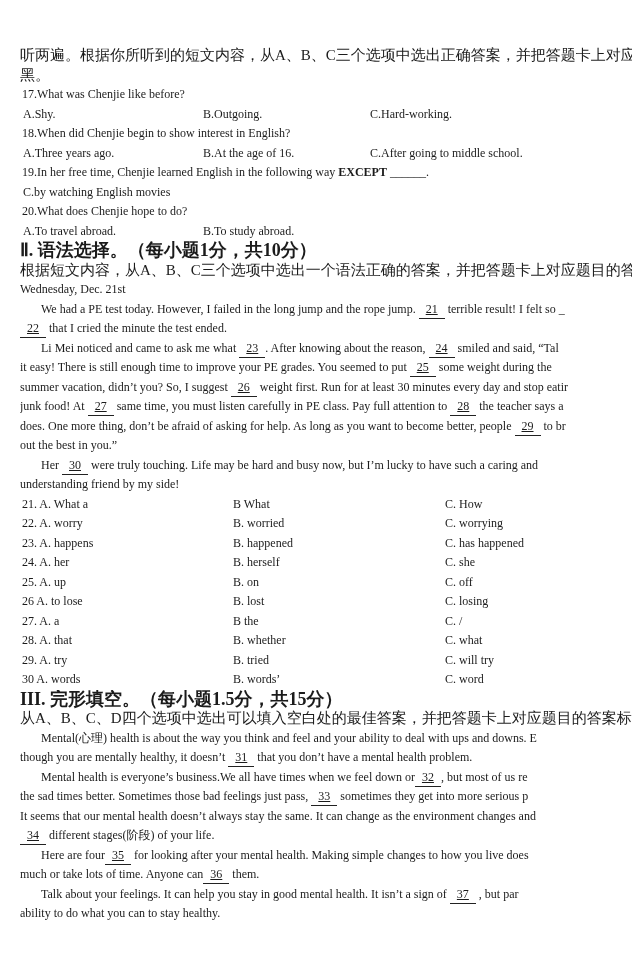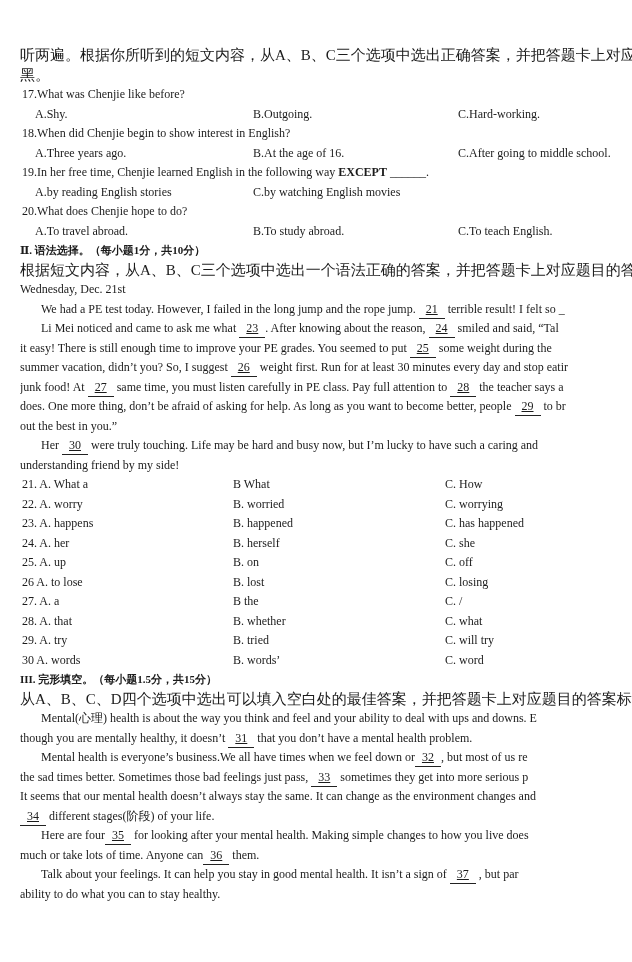--- a/index.html
+++ b/index.html
@@ -12,23 +12,23 @@
     box-sizing:border-box;
     width:632px;height:962px;
     padding:46px 0 0 20px;
   }
   .line{
     height:19.5px;line-height:19.5px;
     white-space:nowrap;overflow:hidden;
     font-size:12px;
   }
   .zh{font-size:15px;}
-  .heading{font-weight:bold;font-size:11px;}
+  .heading{font-weight:bold;font-size:18px;font-family:Liberation Serif, serif;}
   .stem{margin-left:2px;}
-  .optrow{margin-left:15px;display:flex;gap:38px;}
+  .optrow{margin-left:3px;display:flex;}
   .optrow .colA{width:180px;flex:none;overflow:hidden;}
   .optrow .colB{width:167px;flex:none;overflow:hidden;}
   .optrow .colC{flex:1;overflow:hidden;}
   .grid-row{display:flex;margin-left:2px;}
   .grid-row .g1{width:211px;flex:none;overflow:hidden;}
   .grid-row .g2{width:212px;flex:none;overflow:hidden;}
   .grid-row .g3{flex:1;overflow:hidden;}
   .dateline{text-align:left;padding-right:5px;}
   .blank{
     display:inline-block;
@@ -63,42 +63,41 @@
         <div class="line stem rich">18.When did Chenjie begin to show interest in English?</div>
         <div class="line optrow">
           <span class="colA">A.Three years ago.</span>
           <span class="colB">B.At the age of 16.</span>
           <span class="colC">C.After going to middle school.</span>
         </div>
       </div>
         <div>
         <div class="line stem rich">19.In her free time, Chenjie learned English in the following way <b>EXCEPT</b> ______.</div>
         <div class="line optrow">
-          <span class="colA">A.by reading English stories</span>
           <span class="colC">C.by watching English movies</span>
         </div>
       </div>
         <div>
         <div class="line stem rich">20.What does Chenjie hope to do?</div>
         <div class="line optrow">
           <span class="colA">A.To travel abroad.</span>
           <span class="colB">B.To study abroad.</span>
-          <span class="colC">C.To teach English.</span>
         </div>
       </div>
       </div>
   </section>
 
   <section>
     <div class="line zh heading">Ⅱ. 语法选择。（每小题1分，共10分）</div>
     <div class="line zh">根据短文内容，从A、B、C三个选项中选出一个语法正确的答案，并把答题卡上对应题目的答案标号涂黑。</div>
     <div class="line dateline">Wednesday, Dec. 21st</div>
     <div>
 
     <div class="line rich">&nbsp;&nbsp;&nbsp;&nbsp;&nbsp;&nbsp;&nbsp;We had a PE test today. However, I failed in the long jump and the rope jump. <span class="blank">21</span> terrible result! I felt so _</div>
+        <div class="line rich"><span class="blank">22</span> that I cried the minute the test ended.</div>
         <div class="line rich">&nbsp;&nbsp;&nbsp;&nbsp;&nbsp;&nbsp;&nbsp;Li Mei noticed and came to ask me what <span class="blank">23</span>. After knowing about the reason, <span class="blank">24</span> smiled and said, “Tal</div>
         <div class="line rich">it easy! There is still enough time to improve your PE grades. You seemed to put <span class="blank">25</span> some weight during the</div>
         <div class="line rich">summer vacation, didn’t you? So, I suggest <span class="blank">26</span> weight first. Run for at least 30 minutes every day and stop eatir</div>
         <div class="line rich">junk food! At <span class="blank">27</span> same time, you must listen carefully in PE class. Pay full attention to <span class="blank">28</span> the teacher says a</div>
         <div class="line rich">does. One more thing, don’t be afraid of asking for help. As long as you want to become better, people <span class="blank">29</span> to br</div>
         <div class="line rich">out the best in you.”</div>
         <div class="line rich">&nbsp;&nbsp;&nbsp;&nbsp;&nbsp;&nbsp;&nbsp;Her <span class="blank">30</span> were truly touching. Life may be hard and busy now, but I’m lucky to have such a caring and</div>
         <div class="line rich">understanding friend by my side!</div>
       </div>
     <div>

